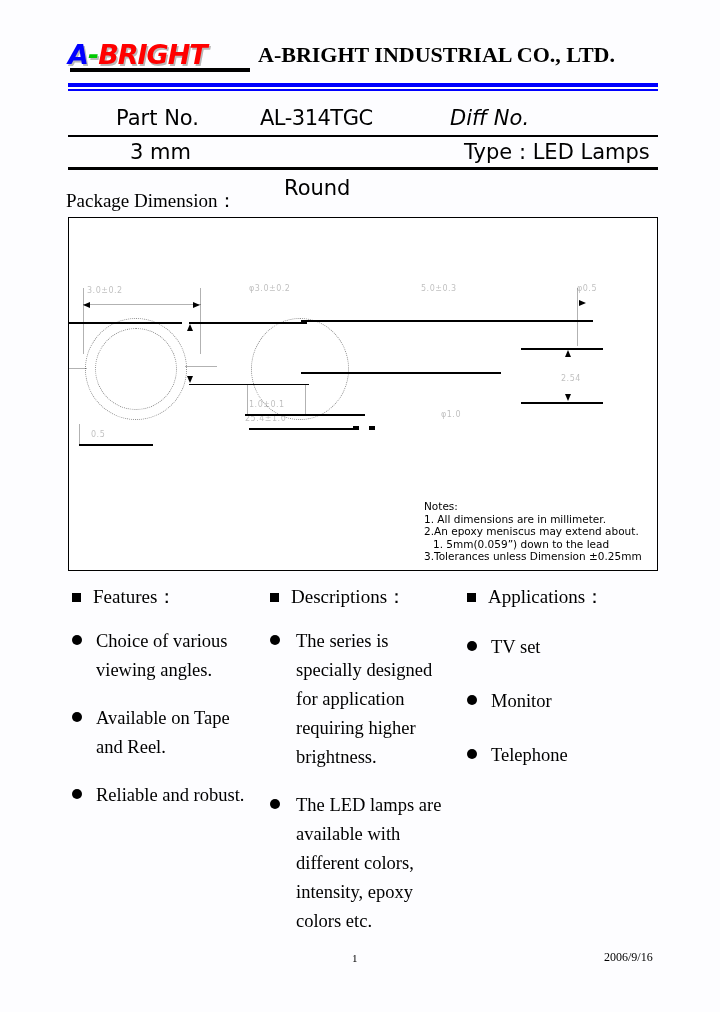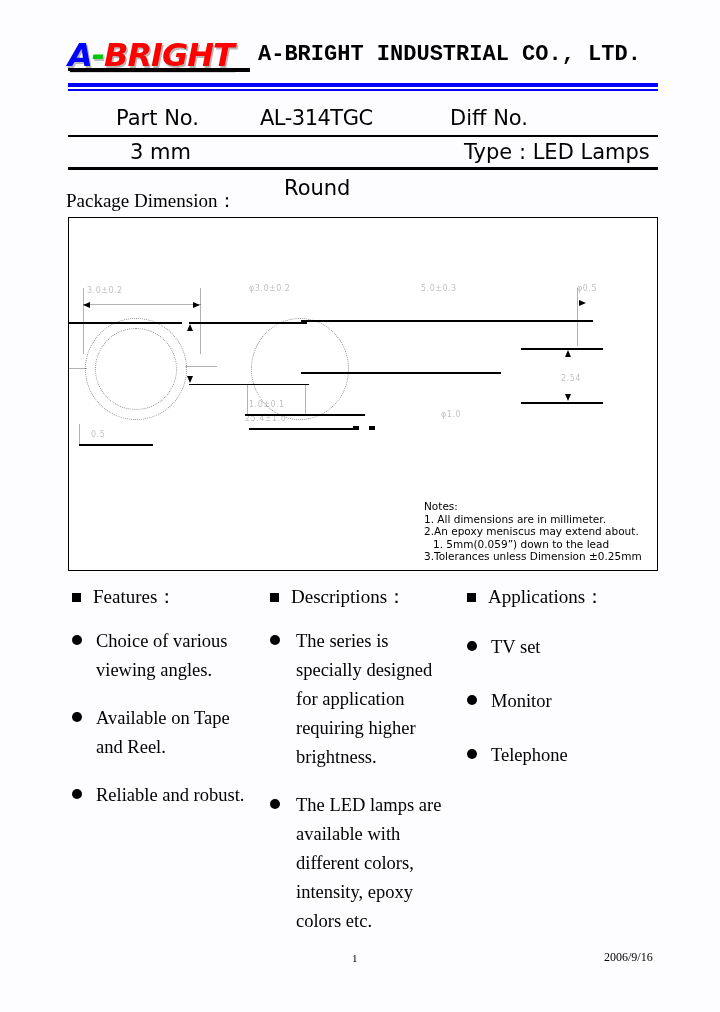--- a/index.html
+++ b/index.html
@@ -39,43 +39,42 @@
     width: 186px;
     height: 36px;
   }
   .logo-text {
     position: absolute;
     left: 0;
     top: 2px;
     font-family: "DejaVu Sans", sans-serif;
     font-style: italic;
     font-weight: bold;
-    font-size: 32px;
+    font-size: 27px;
     letter-spacing: -1px;
     line-height: 30px;
     white-space: nowrap;
     text-shadow: 1.5px 1.5px 0 #b8b8b8;
-    text-decoration: underline;
   }
   .logo-a { color: #0000ff; }
   .logo-dash { color: #00c800; }
   .logo-bright { color: #ff0000; }
   .logo-bar {
     position: absolute;
     left: 2px;
     top: 30px;
     width: 180px;
     height: 4px;
     background: #000000;
   }
   .company-name {
     position: absolute;
     left: 190px;
     top: 6px;
-    font-family: Liberation Mono, monospace;
+    font-family: Liberation Serif, serif;
     font-weight: bold;
     font-size: 22px;
     white-space: nowrap;
   }
   .rule-blue-1 {
     position: absolute;
     left: 68px;
     top: 83px;
     width: 590px;
     height: 4px;
@@ -104,21 +103,21 @@
   .part-row .cell {
     position: absolute;
     top: 0;
     font-family: "DejaVu Sans", sans-serif;
     font-size: 21px;
     line-height: 28px;
     white-space: nowrap;
   }
   .row1 .c1 { left: 48px; }
   .row1 .c2 { left: 192px; font-weight: normal; letter-spacing: -0.5px; }
-  .row1 .c3 { left: 382px; }
+  .row1 .c3 { left: 382px; font-style: italic; }
   .row2 .c1 { left: 62px; }
   .row2 .c2 { left: 216px; margin-top: 36px; }
   .row2 .c3 { left: 396px; }
   .hline-mid {
     position: absolute;
     left: 68px;
     top: 135px;
     width: 590px;
     height: 2px;
     background: #000000;

